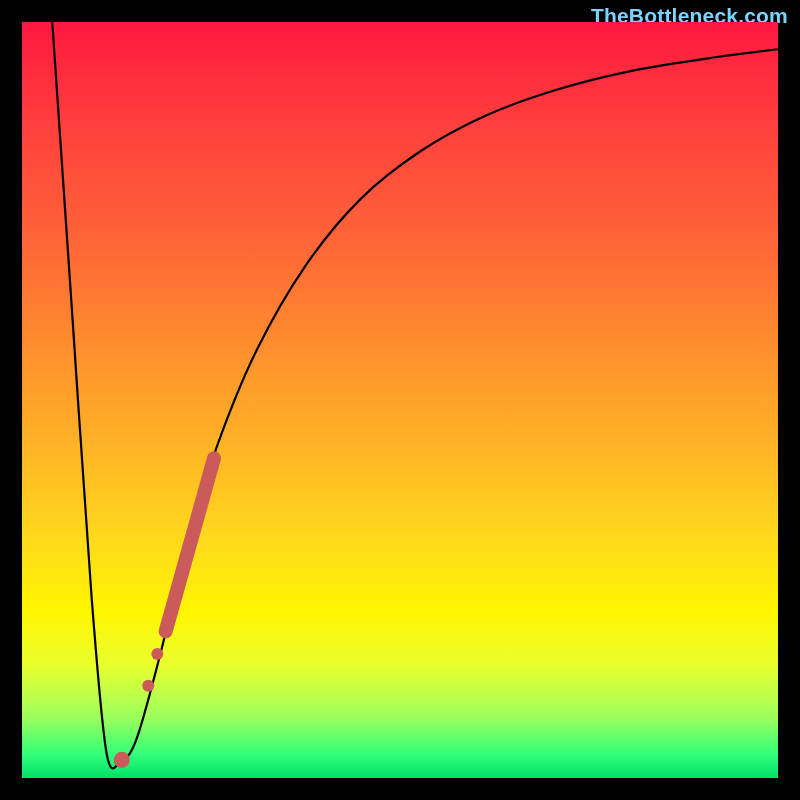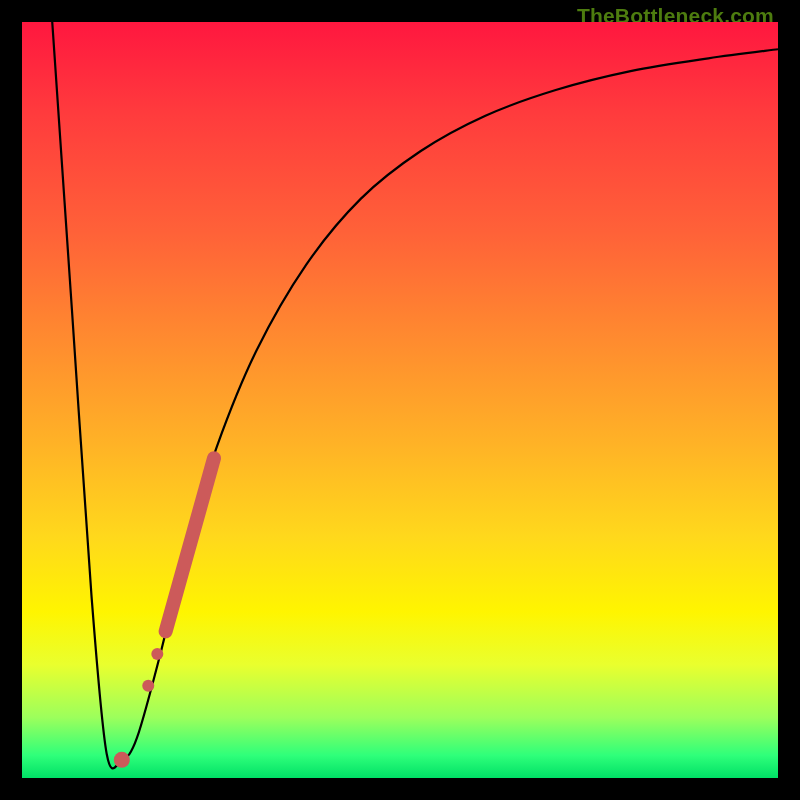--- a/index.html
+++ b/index.html
@@ -40,24 +40,24 @@
       #fff500 78%,
       #e9ff2e 85%,
       #9cff5c 92%,
       #2fff7a 97%,
       #00e066 100%
     );
   }
   .watermark {
     position: absolute;
     top: 4px;
-    right: 26px;
+    right: 12px;
     font-size: 21px;
     font-weight: 600;
-    color: #4d7c0f;
+    color: #7dd3fc;
     letter-spacing: 0.2px;
     user-select: none;
   }
   svg.curve {
     position: absolute;
     inset: 0;
     width: 100%;
     height: 100%;
   }
   .curve-path {

